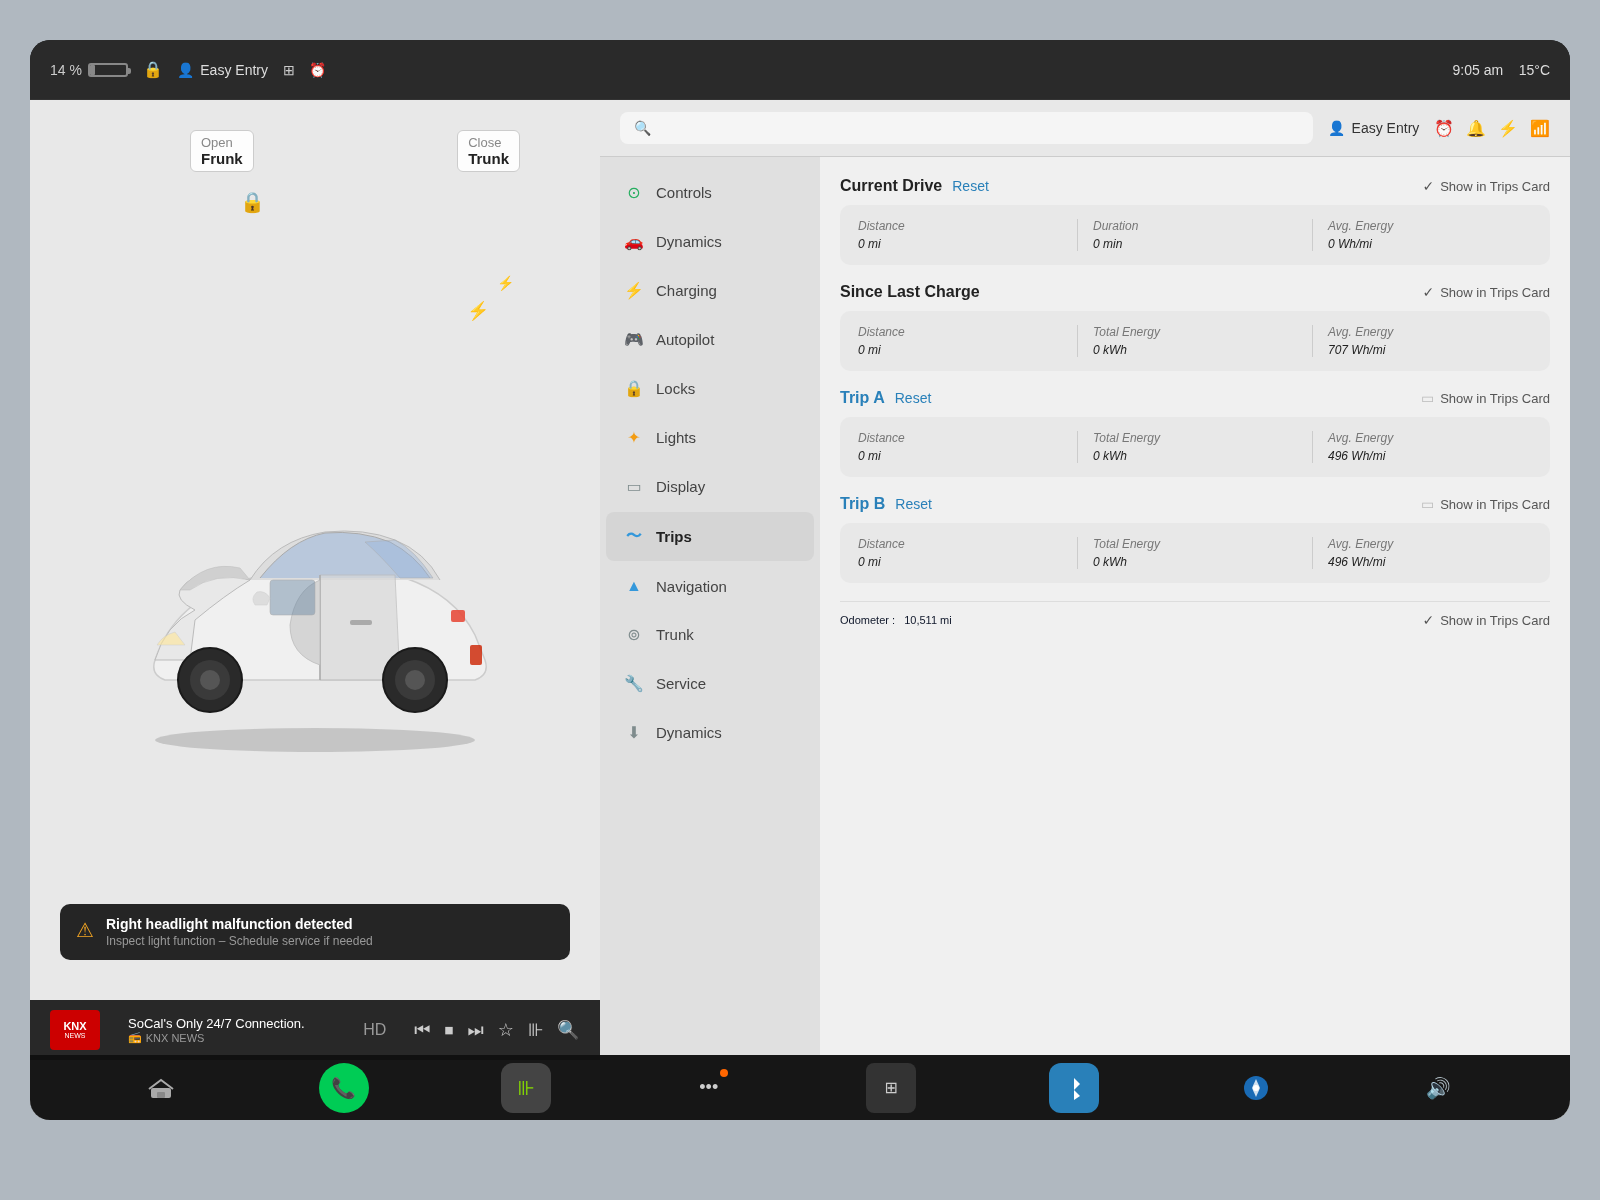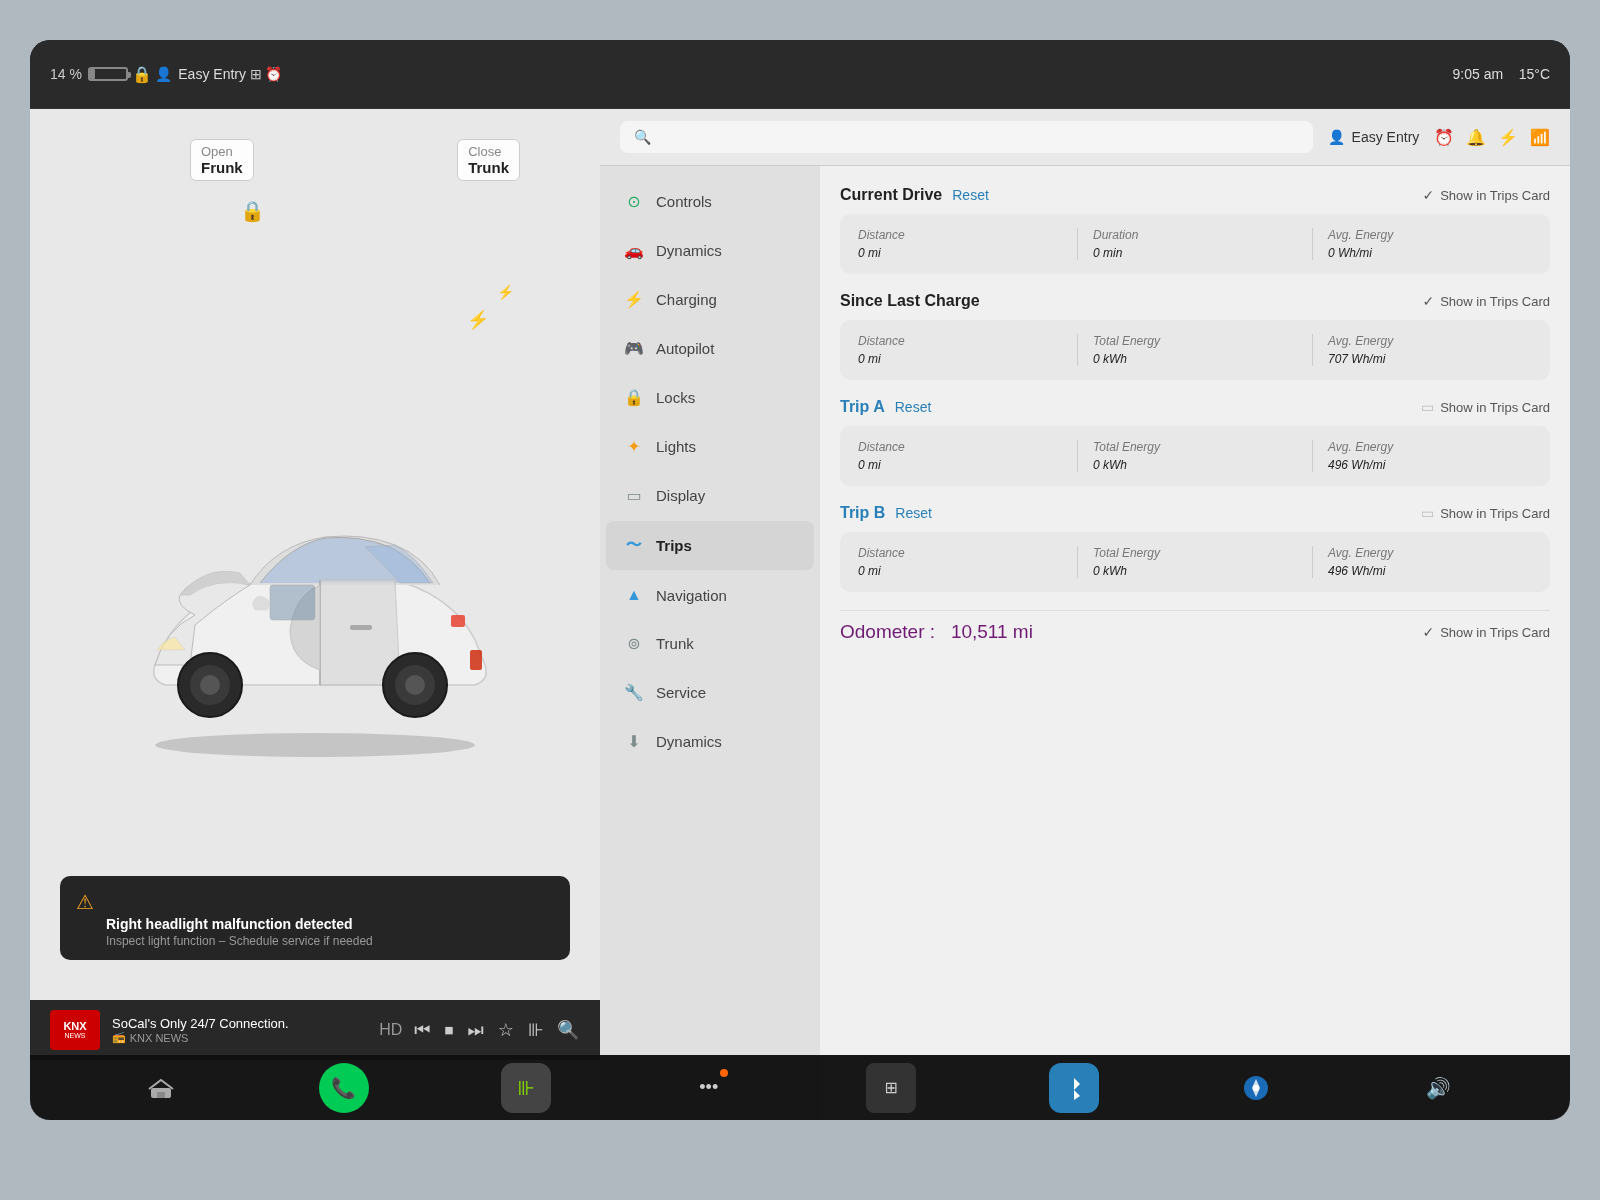--- a/index.html
+++ b/index.html
@@ -22,25 +22,25 @@
       background: #1a1a1a;
       border-radius: 20px;
       overflow: hidden;
       display: flex;
       flex-direction: column;
     }
 
     
     .status-bar {
       background: #2a2a2a;
-      height: 69px;
+      height: 60px;
       display: flex;
       align-items: center;
       padding: 0 20px;
-      gap: 4px;
+      gap: 15px;
       flex-shrink: 0;
       border-bottom: 1px solid #333;
     }
     .status-battery {
       display: flex;
       align-items: center;
       gap: 6px;
       color: #ccc;
       font-size: 14px;
     }
@@ -172,39 +172,38 @@
     .alert-icon {
       font-size: 20px;
       color: #f5a623;
       flex-shrink: 0;
       margin-top: 2px;
     }
     .alert-text .alert-title {
       color: #fff;
       font-size: 14px;
       font-weight: 600;
-      margin-top: 28px;
     }
     .alert-text .alert-sub {
       color: #999;
       font-size: 12px;
       margin-top: 2px;
     }
 
     
     .media-player {
       position: absolute;
       bottom: 60px;
       left: 0;
       right: 0;
       background: rgba(30,30,30,0.95);
       padding: 10px 20px;
       display: flex;
       align-items: center;
-      gap: 12px;
+      gap: 28px;
     }
     .station-logo {
       width: 50px;
       height: 40px;
       background: #cc0000;
       border-radius: 4px;
       display: flex;
       flex-direction: column;
       align-items: center;
       justify-content: center;
@@ -420,22 +419,22 @@
       margin: 0 15px;
     }
 
     .odometer-row {
       display: flex;
       align-items: center;
       padding: 10px 0;
       border-top: 1px solid #ddd;
     }
     .odometer-value {
-      font-size: 19px;
-      color: #701a75;
+      font-size: 11px;
+      color: #0f172a;
     }
     .odometer-show {
       margin-left: auto;
       display: flex;
       align-items: center;
       gap: 6px;
       color: #555;
       font-size: 13px;
     }
 

